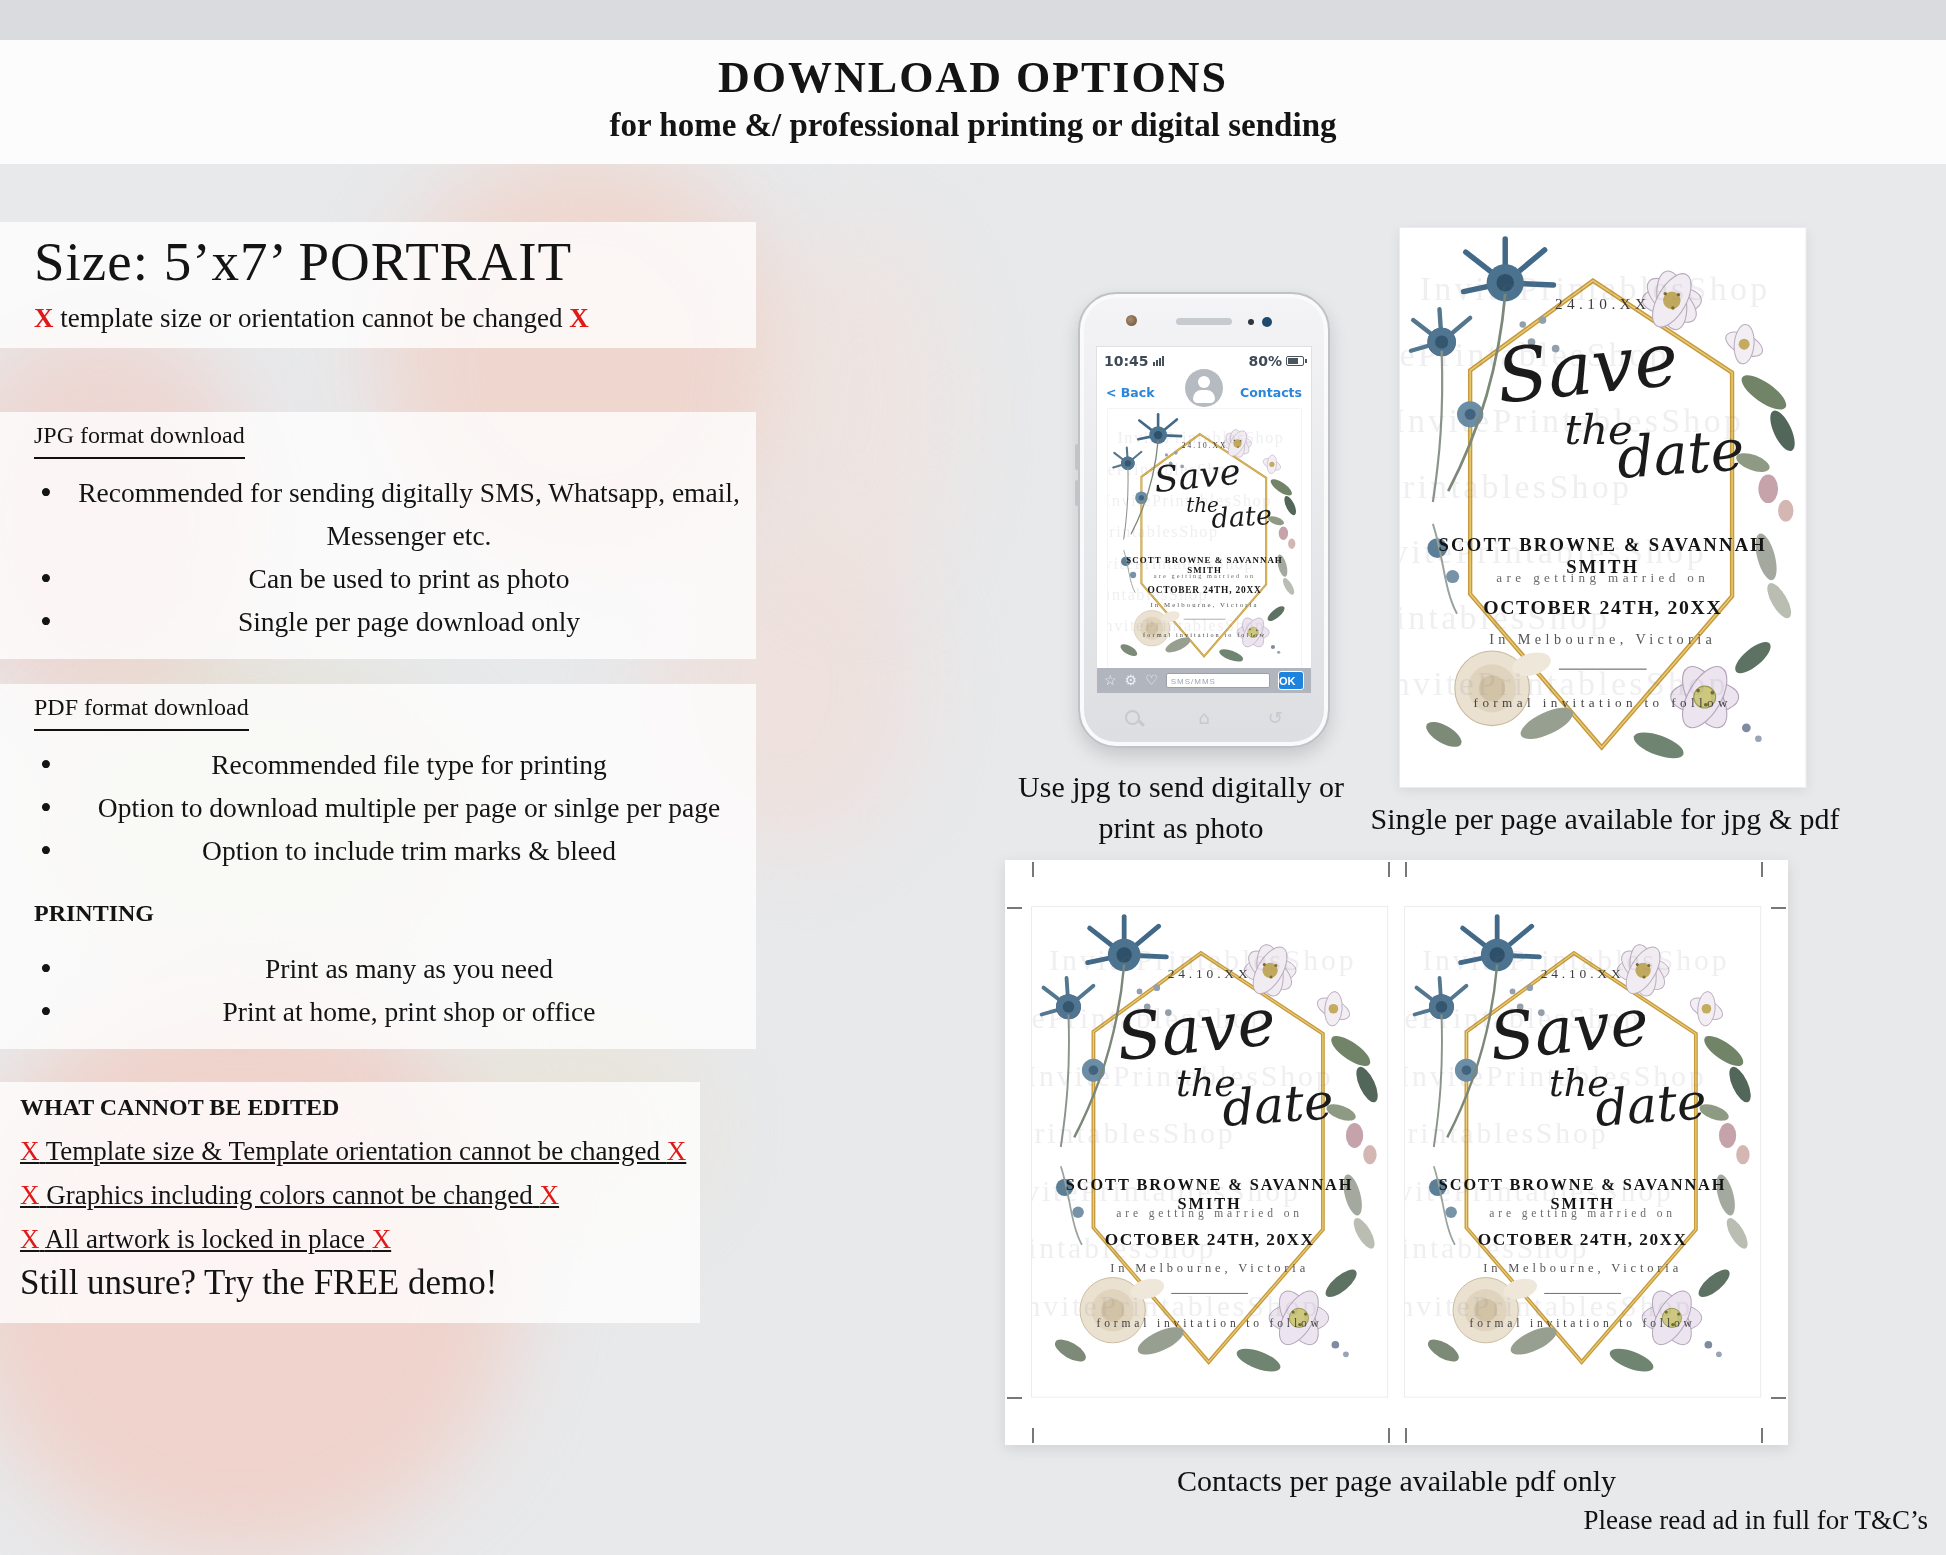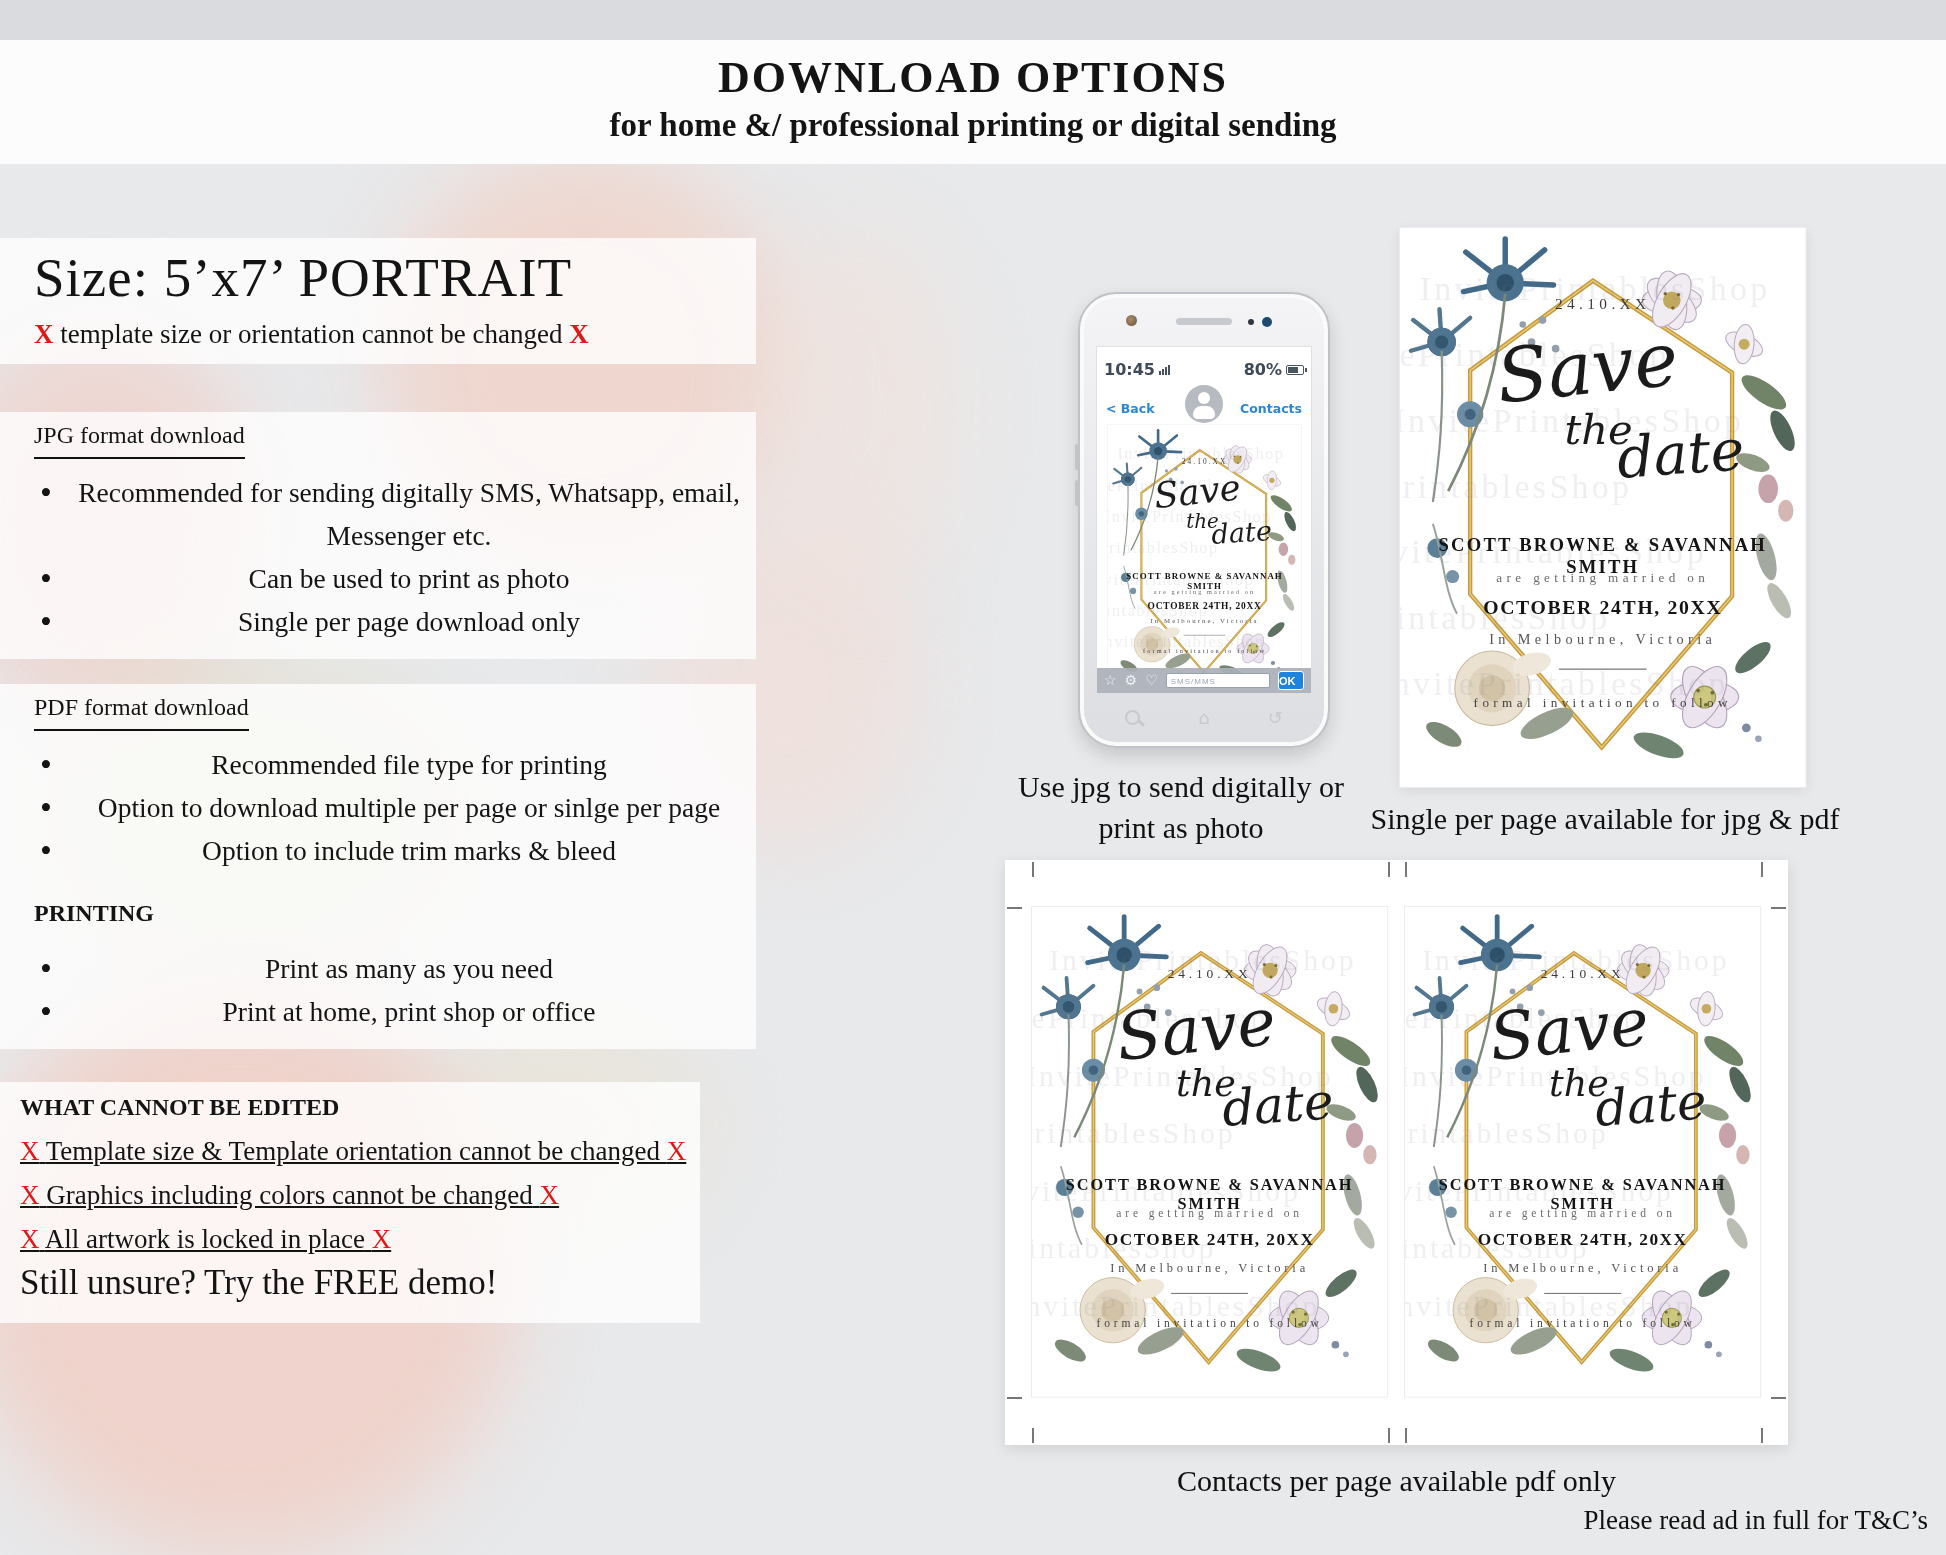--- a/index.html
+++ b/index.html
@@ -19,21 +19,21 @@
   .blob.b7{left:430px;top:1010px;width:280px;height:230px;background:rgba(233,226,206,.5);}
 
   
   .topstrip{position:absolute;left:0;top:0;width:100%;height:40px;background:#d9dbde;z-index:1;}
   .headerband{position:absolute;left:0;top:40px;width:100%;height:124px;background:#fcfcfd;z-index:2;text-align:center;}
   .h-title{font-size:44px;font-weight:700;letter-spacing:2px;margin-top:12px;}
   .h-sub{font-size:33px;font-weight:700;margin-top:4px;}
 
   
   .sec{position:absolute;left:0;width:756px;background:rgba(255,255,255,.78);z-index:2;box-sizing:border-box;}
-  .sec-size{top:238px;padding:8px 10px 14px 34px;}
+  .sec-size{top:222px;padding:8px 10px 14px 34px;}
   .size-title{font-size:55px;letter-spacing:1px;}
   .size-note{font-size:27px;margin-top:10px;}
   .rx{color:#e01818;font-weight:700;}
   .rx2{color:#e01818;}
   .sec-jpg{top:412px;padding:10px 6px 16px 34px;}
   .sec-pdf{top:684px;padding:10px 6px 16px 34px;}
   .sec-print{top:888px;padding:12px 6px 16px 34px;}
   .sec-edit{top:1082px;width:700px;padding:12px 6px 18px 20px;}
   .sec-head{font-size:24px;display:inline-block;border-bottom:2px solid #111;padding-bottom:8px;}
   .sec-head.nound{border-bottom:none;font-weight:600;}
@@ -91,22 +91,22 @@
   .ph-speaker{position:absolute;left:50%;top:24px;transform:translateX(-50%);width:56px;height:7px;
               border-radius:4px;background:#c7cacf;}
   .ph-cam{position:absolute;left:46px;top:21px;width:11px;height:11px;border-radius:50%;
           background:radial-gradient(circle at 40% 40%,#a98e6c,#6b4f3a);}
   .ph-dot1{position:absolute;right:74px;top:25px;width:6px;height:6px;border-radius:50%;background:#30353c;}
   .ph-dot2{position:absolute;right:56px;top:23px;width:10px;height:10px;border-radius:50%;background:#1f4a6e;}
   .ph-btn{position:absolute;left:-5px;width:4px;height:26px;border-radius:2px;background:#c2c4c8;}
   .ph-btn.v1{top:150px;} .ph-btn.v2{top:186px;}
   .ph-screen{position:absolute;left:16px;right:16px;top:52px;height:348px;background:#fff;
              border:1px solid #e0e0e3;box-sizing:border-box;}
-  .ph-status{display:flex;justify-content:space-between;align-items:center;height:20px;padding:12px 7px;
-             font-family:"DejaVu Sans",sans-serif;font-size:16px;font-weight:bold;color:#3e4a57;}
+  .ph-status{display:flex;justify-content:space-between;align-items:center;height:20px;padding:4px 7px;
+             font-family:"DejaVu Sans",sans-serif;font-size:14px;font-weight:bold;color:#3e4a57;}
   .sig{display:inline-flex;align-items:flex-end;margin-left:3px;}
   .sig i{display:inline-block;width:2px;margin-left:1px;background:#44505c;}
   .sig i:nth-child(1){height:4px;} .sig i:nth-child(2){height:6px;}
   .sig i:nth-child(3){height:8px;} .sig i:nth-child(4){height:10px;}
   .batt{display:inline-block;width:16px;height:8px;border:1px solid #4a5560;border-radius:2px;
         position:relative;margin-left:4px;}
   .batt::before{content:"";position:absolute;left:1px;top:1px;bottom:1px;width:10px;background:#4a5560;}
   .batt::after{content:"";position:absolute;right:-4px;top:2px;width:2px;height:4px;background:#4a5560;}
   .ph-nav{position:relative;height:34px;display:flex;align-items:center;justify-content:space-between;
           padding:0 9px;font-family:"DejaVu Sans",sans-serif;}

